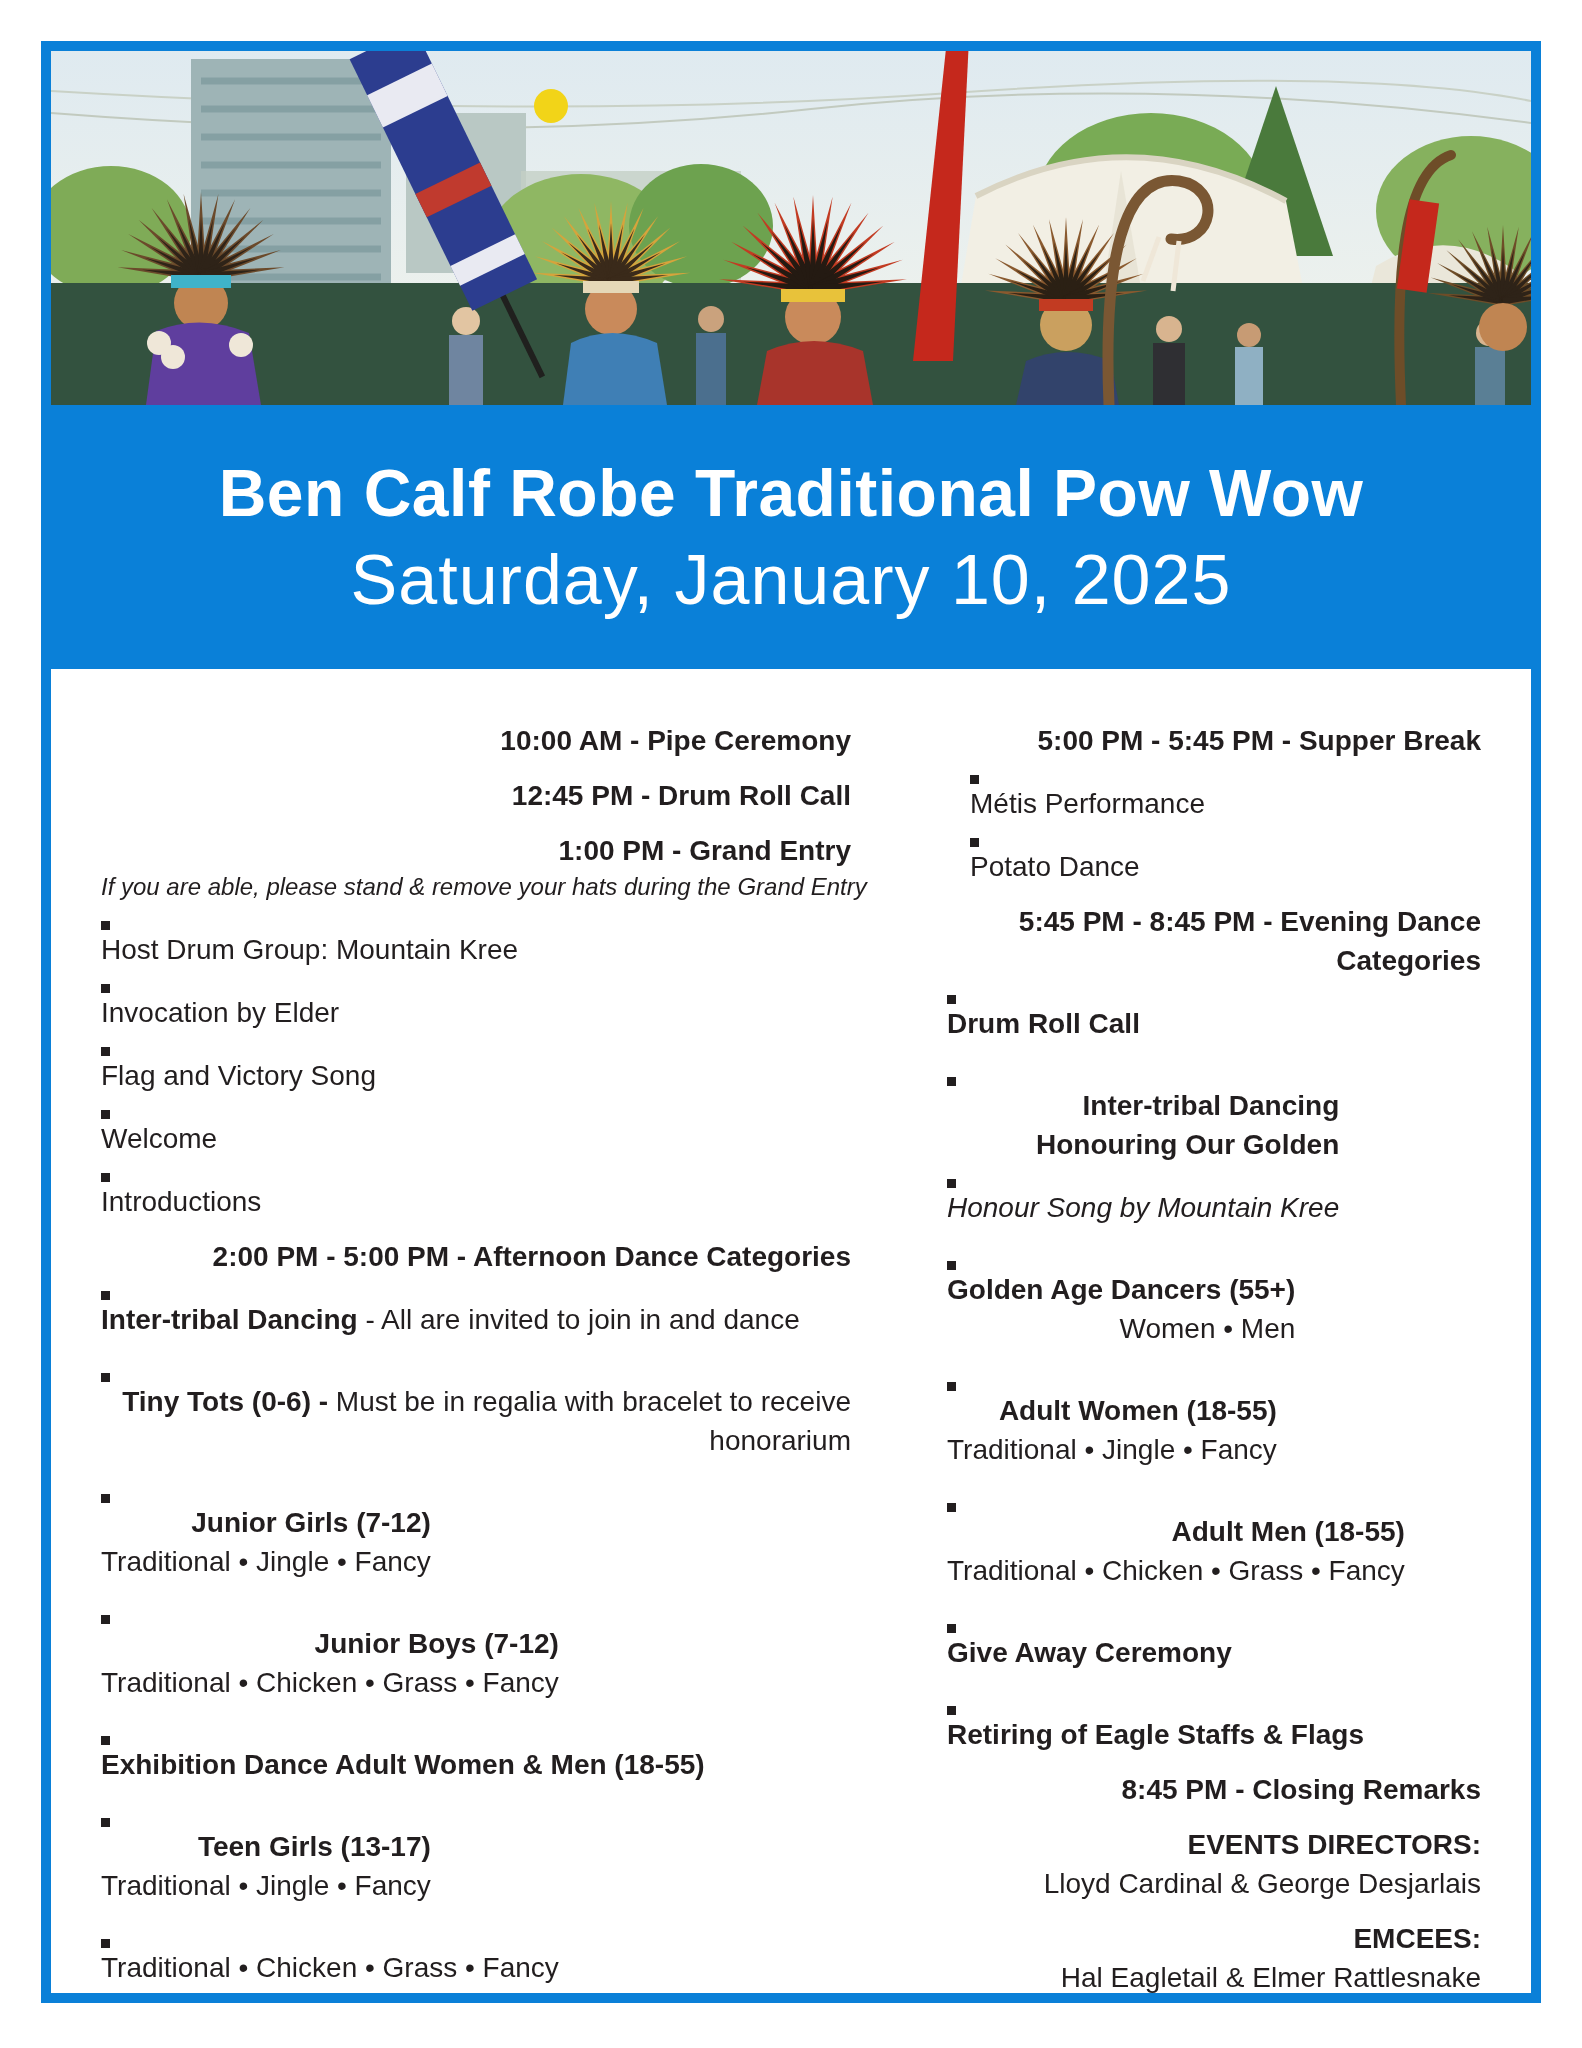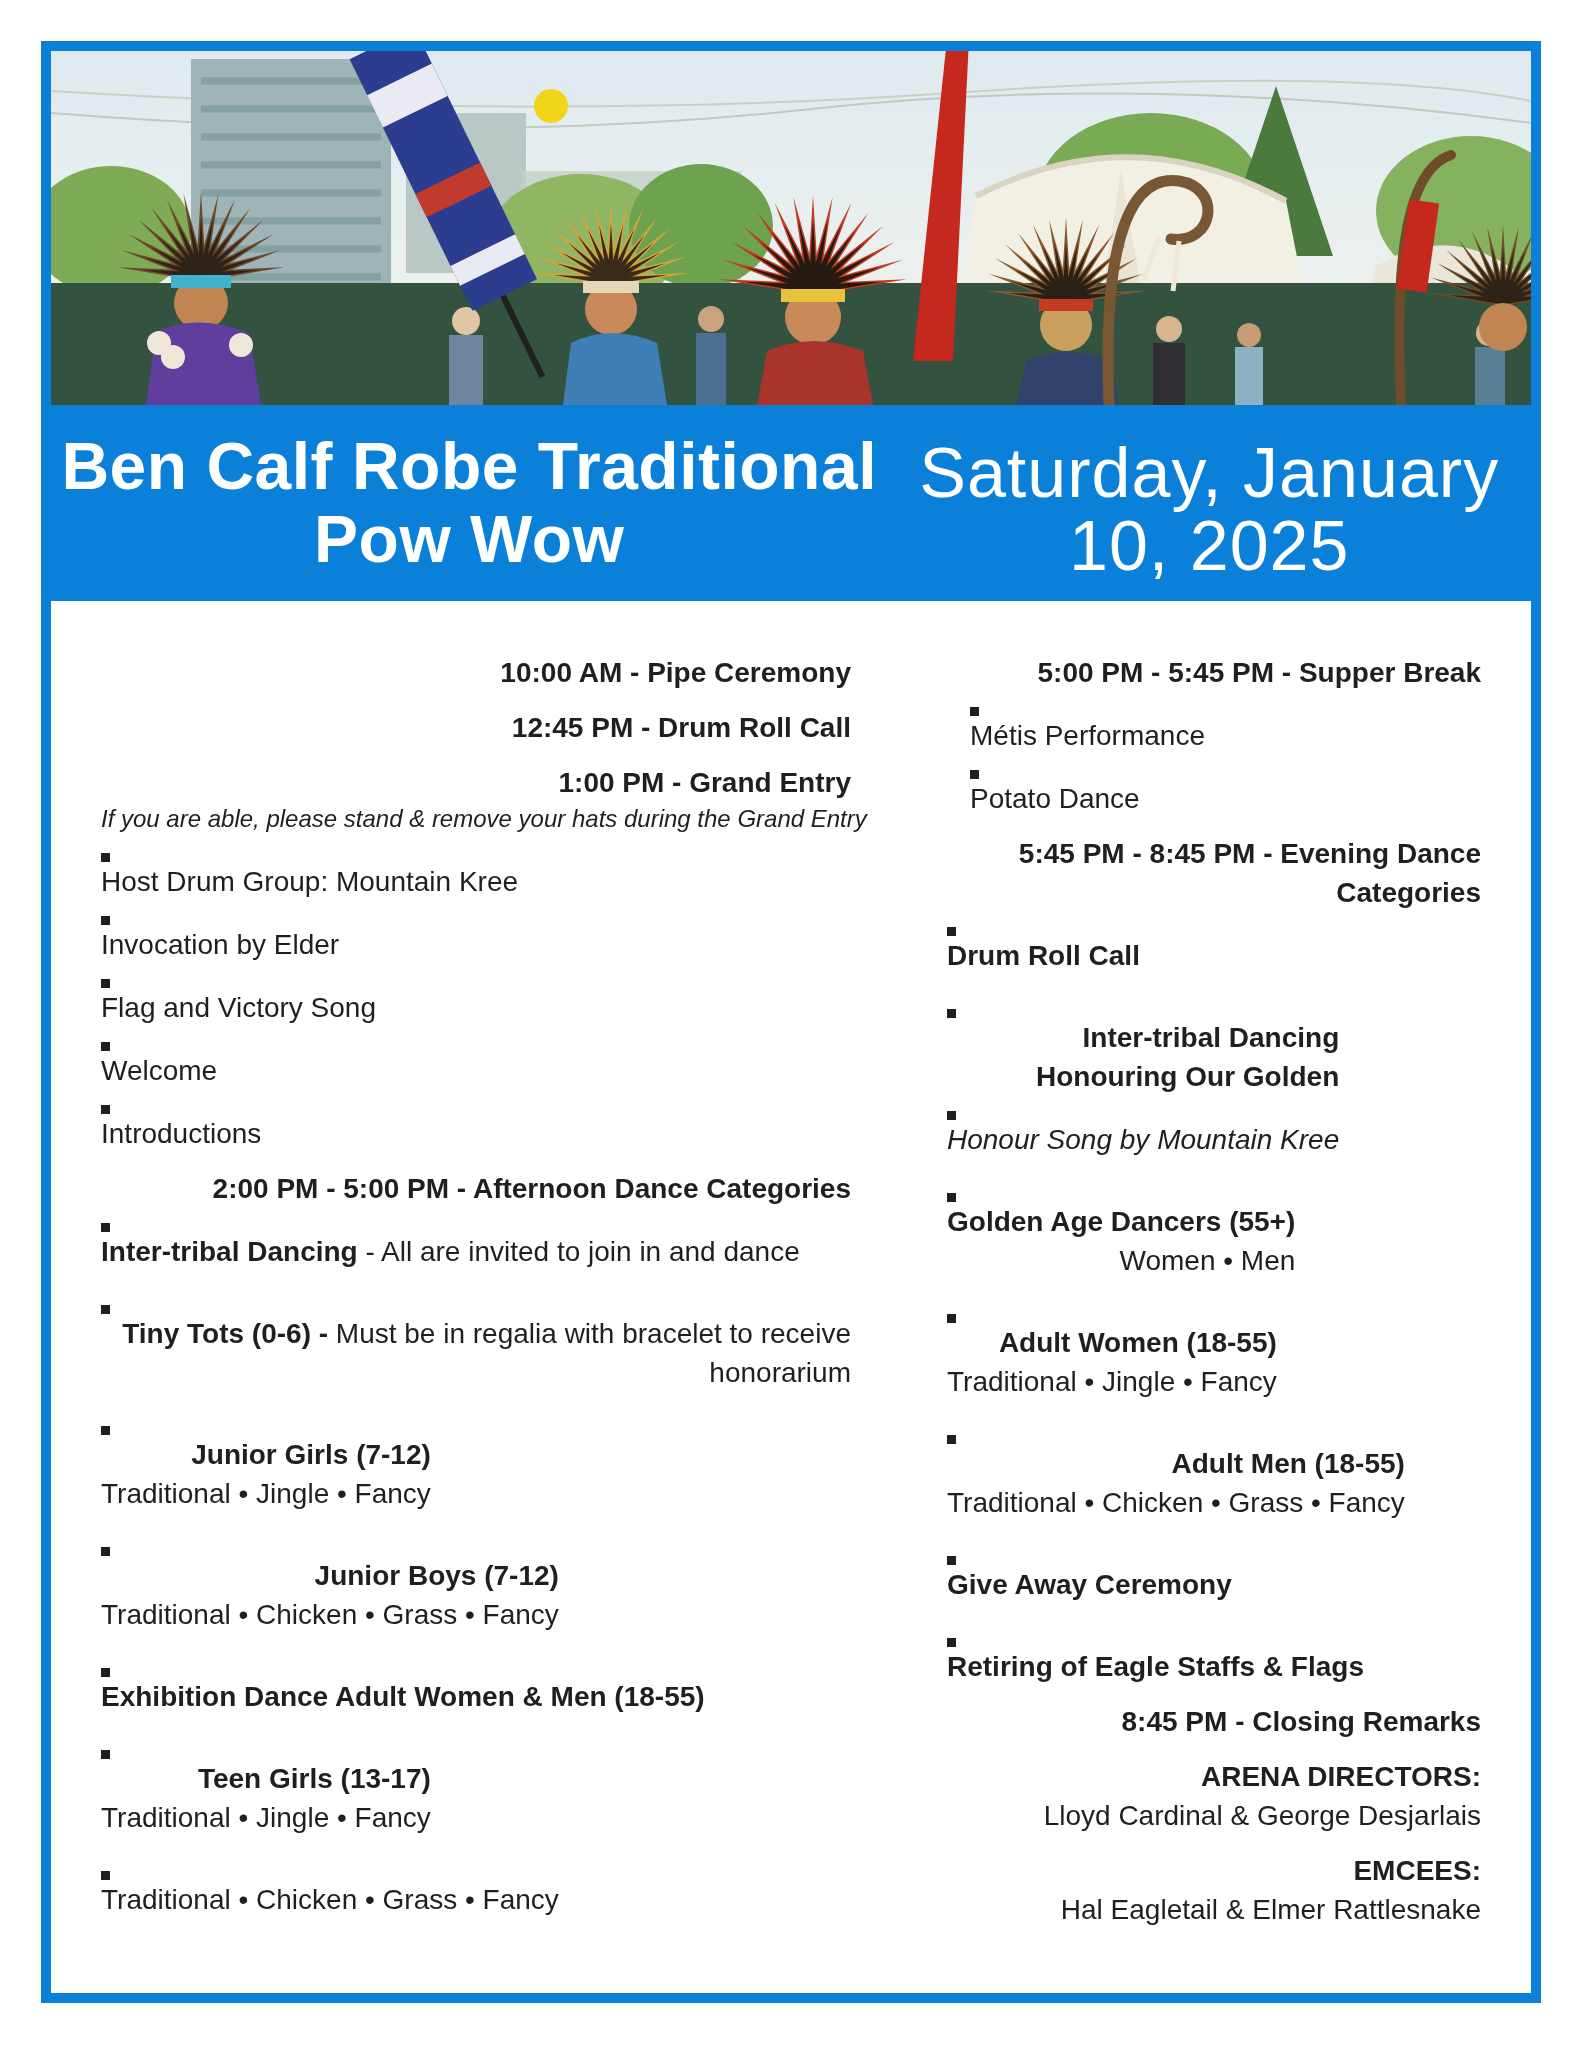--- a/index.html
+++ b/index.html
@@ -8,21 +8,21 @@
     --banner-red:#bc1310;
     --banner-yellow:#f2b00e;
     --text:#221e1f;
   }
   html,body{margin:0;padding:0;background:#ffffff;}
   body{width:1582px;height:2048px;font-family:"Liberation Sans",sans-serif;color:var(--text);}
   .page{position:relative;width:1582px;height:2048px;background:#fff;overflow:hidden;}
   .frame{position:absolute;left:41px;top:41px;width:1480px;height:1942px;border:10px solid var(--border-blue);background:#fff;box-sizing:content-box;}
   .photo{width:1480px;height:354px;overflow:hidden;background:#e7eee9;}
   .photo svg{display:block;width:100%;height:100%;}
-  .title-band{height:196px;background:var(--band-blue);color:#fff;display:flex;flex-direction:row;align-items:center;justify-content:center;text-align:center;}
+  .title-band{height:264px;background:var(--band-blue);color:#fff;display:flex;flex-direction:column;align-items:center;justify-content:center;text-align:center;}
   .title{font-size:66px;font-weight:bold;letter-spacing:.5px;line-height:1.1;}
   .date{font-size:70px;font-weight:400;letter-spacing:1px;margin-top:14px;line-height:1.05;}
   .banner{height:163px;background:var(--banner-red);display:flex;align-items:center;justify-content:center;}
   .banner span{color:var(--banner-yellow);font-weight:bold;font-size:112px;letter-spacing:2px;line-height:1;}
   .body{display:flex;padding:52px 50px 0 50px;font-size:28px;line-height:39px;text-align:right;}
   .col-left{flex:0 0 750px;width:750px;margin-right:96px;}
   .col-right{flex:1;min-width:0;}
   .section{margin-bottom:16px;}
   .heading{font-weight:bold;}
   .note{font-style:italic;font-size:24px;line-height:34px;margin:0 0 2px 0;white-space:nowrap;}
@@ -352,21 +352,21 @@
                 <div class="item-body">
                   <div class="line"><b>Retiring of Eagle Staffs &amp; Flags</b></div>
                 </div>
               </div>
             </div>
           </div>
           <div class="section">
             <div class="heading">8:45 PM - Closing Remarks</div>
           </div>
           <div class="section">
-            <div class="heading">ARENA DIRECTORS:</div>
+            <div class="heading">EVENTS DIRECTORS:</div>
             <div class="plain">Lloyd Cardinal &amp; George Desjarlais</div>
           </div>
           <div class="section">
             <div class="heading">EMCEES:</div>
             <div class="plain">Hal Eagletail &amp; Elmer Rattlesnake</div>
           </div>
         </div>
     </div>
 
   </div>

